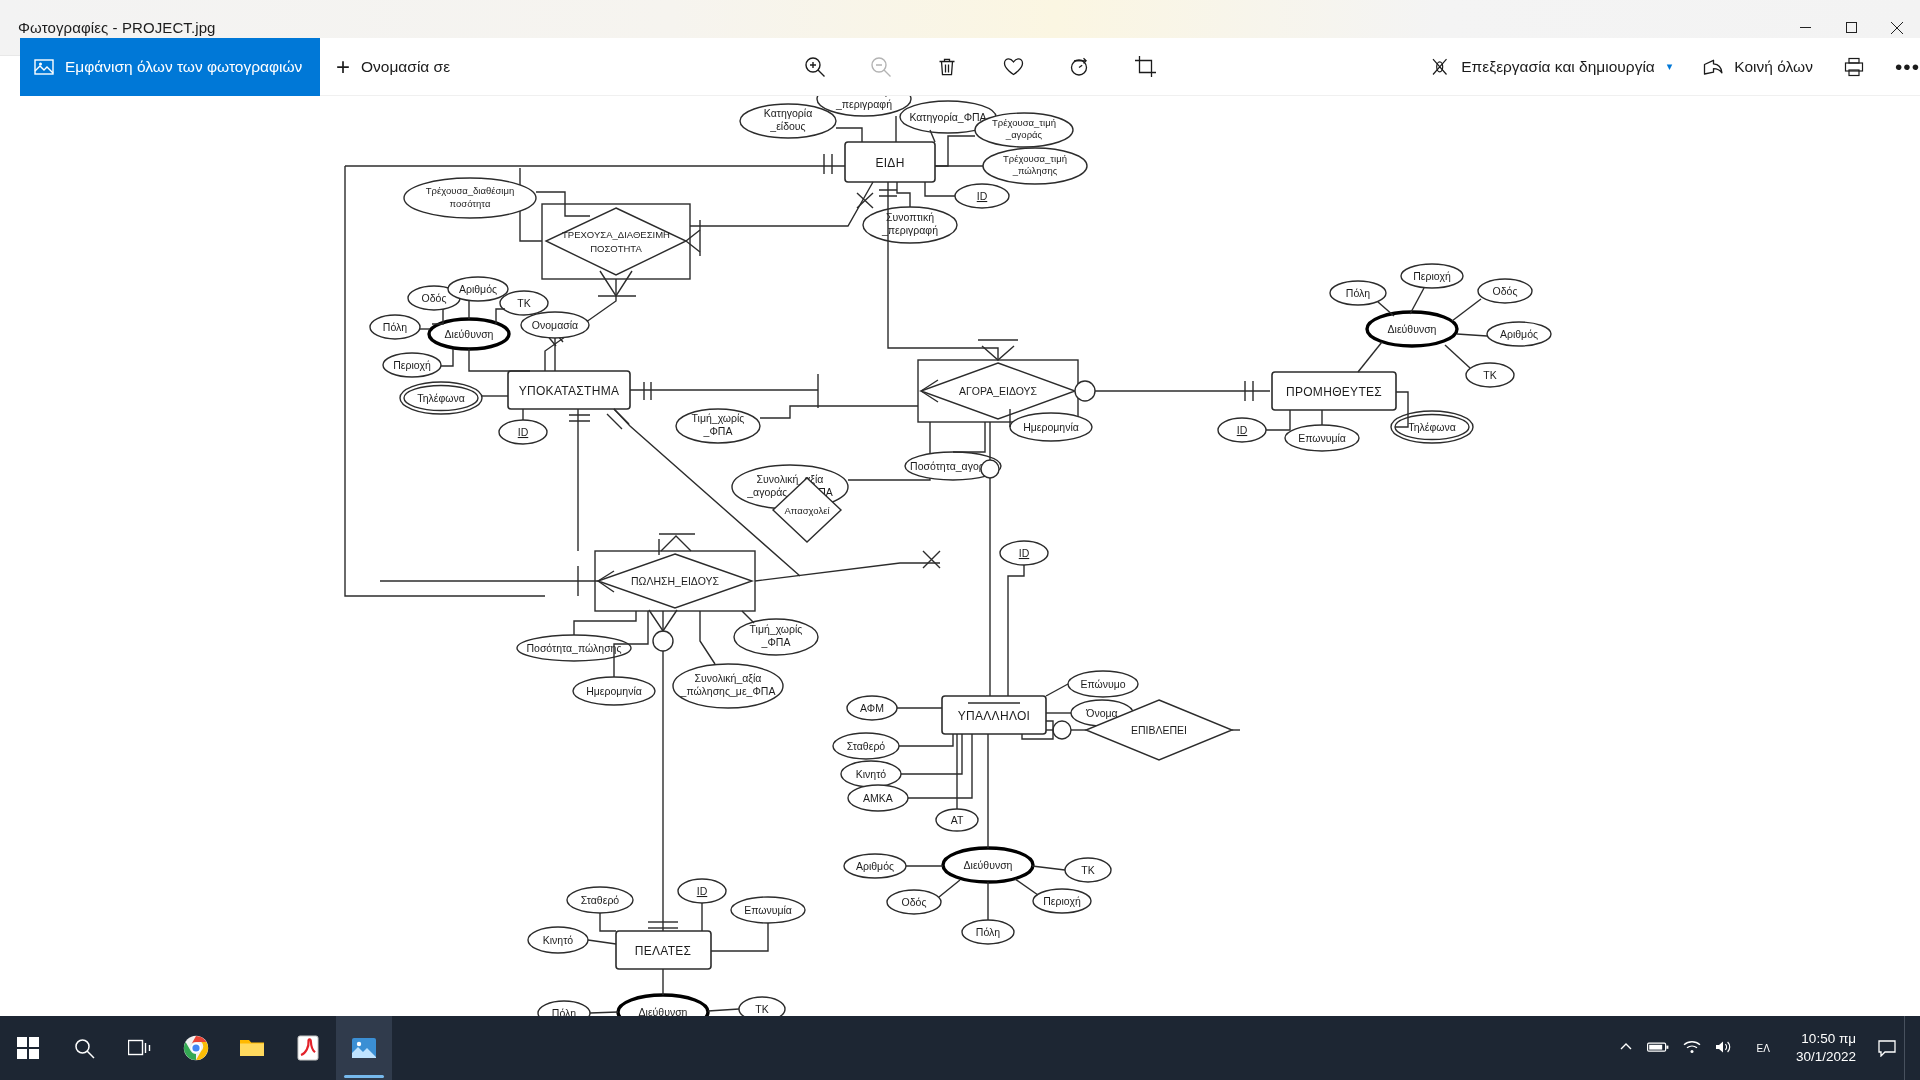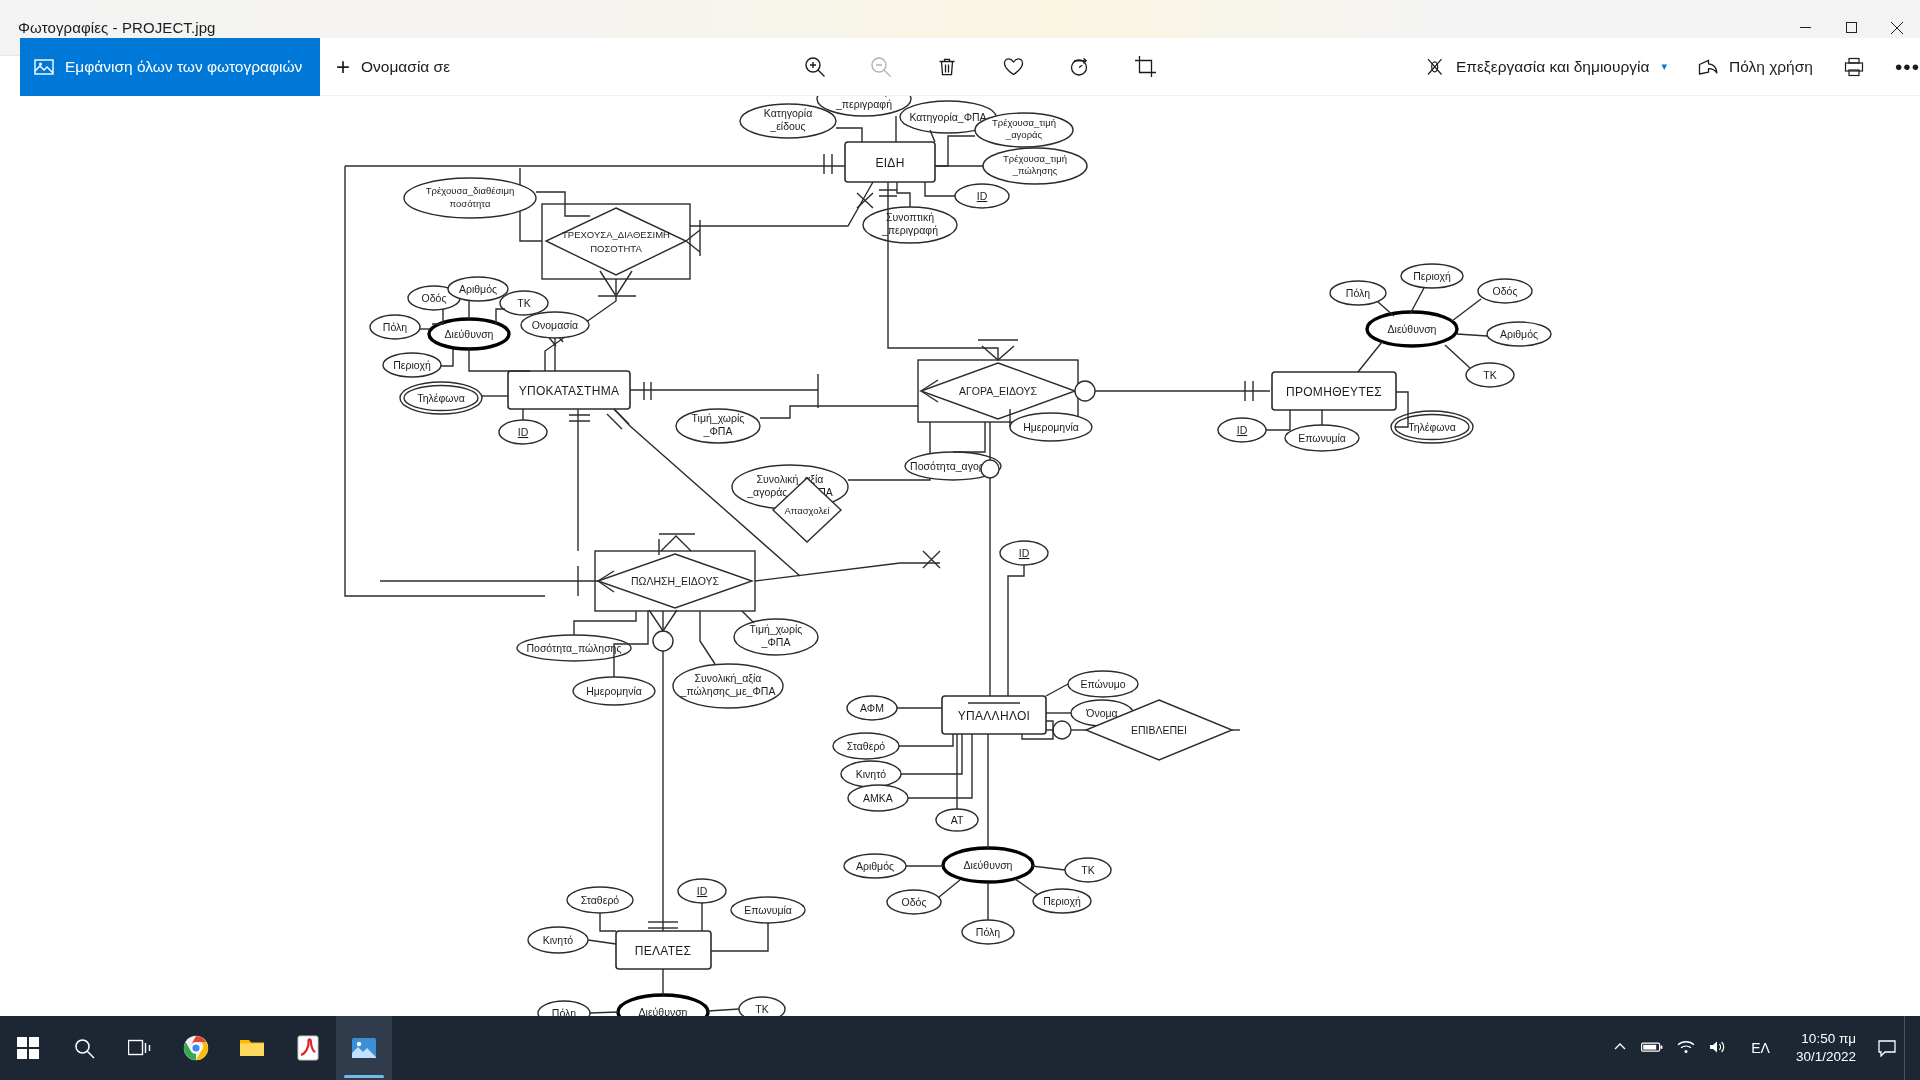--- a/index.html
+++ b/index.html
@@ -92,21 +92,21 @@
   .tb-item.active{ background:#303b4c; }
   .tb-item.active:after{
     content:""; position:absolute; left:8px; right:8px; bottom:2px; height:3px;
     background:#76b9ed; border-radius:2px;
   }
   .tb-right{
     margin-left:auto; display:flex; align-items:center; gap:0; height:64px;
     padding-right:6px; color:#fff; font-size:13px;
   }
   .tray{ display:flex; align-items:center; gap:14px; padding:0 12px; height:64px; }
-  .lang{ padding:0 12px; font-size:14px; color:#fff; display:flex; align-items:center; height:64px;}
+  .lang{ padding:0 12px; font-size:10px; color:#fff; display:flex; align-items:center; height:64px;}
   .clock{
     display:flex; flex-direction:column; align-items:flex-end; justify-content:center;
     height:64px; padding:0 14px; line-height:1.35; font-size:13.5px; color:#fff;
   }
   .actioncenter{ width:34px; height:64px; display:flex; align-items:center; justify-content:center; }
   .showdesktop{ width:10px; height:64px; border-left:1px solid #48515e; }
 </style>
 </head>
 <body>
 
@@ -191,21 +191,21 @@
         <path d="M4 3.2L17.5 18.5M17.5 3.2L4 18.5" fill="none" stroke="#1b1b1b" stroke-width="1.2"></path>
         <ellipse cx="10.7" cy="10.8" rx="3" ry="5" fill="none" stroke="#1b1b1b" stroke-width="1.2"></ellipse>
       </svg>
       <span>Επεξεργασία και δημιουργία</span>
       <span class="chev">▾</span>
     </div>
     <div class="rtool">
       <svg width="22" height="22" viewBox="0 0 22 22">
         <path d="M2.5 18V8.5l9-4.2v3.6c5 .4 8 3.9 8.4 9-1.9-2.9-4.6-4.3-8.4-4.3v3.6z" fill="none" stroke="#1b1b1b" stroke-width="1.3" stroke-linejoin="round"></path>
       </svg>
-      <span>Πόλη χρήση</span>
+      <span>Κοινή όλων</span>
     </div>
     <div class="rtool">
       <svg width="22" height="22" viewBox="0 0 22 22">
         <rect x="6" y="2.5" width="10" height="4.5" fill="none" stroke="#1b1b1b" stroke-width="1.2"></rect>
         <rect x="2.5" y="7" width="17" height="8" fill="none" stroke="#1b1b1b" stroke-width="1.2"></rect>
         <rect x="6" y="14" width="10" height="5.5" fill="none" stroke="#1b1b1b" stroke-width="1.2"></rect>
       </svg>
     </div>
     <div class="rtool">
       <span class="dots">•••</span>

